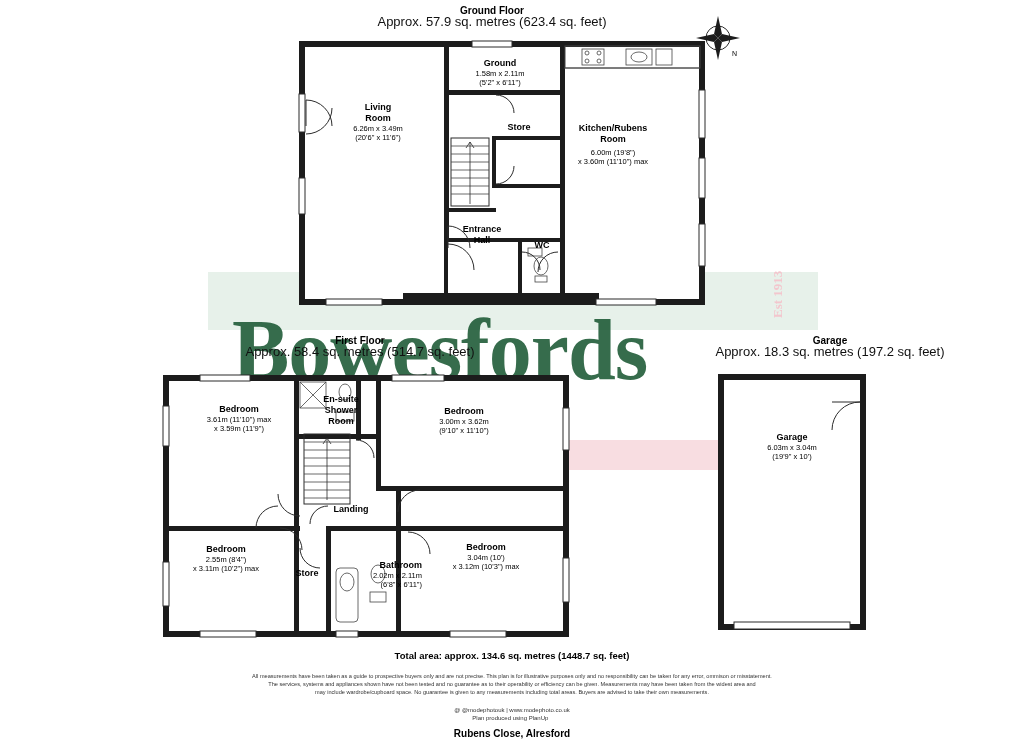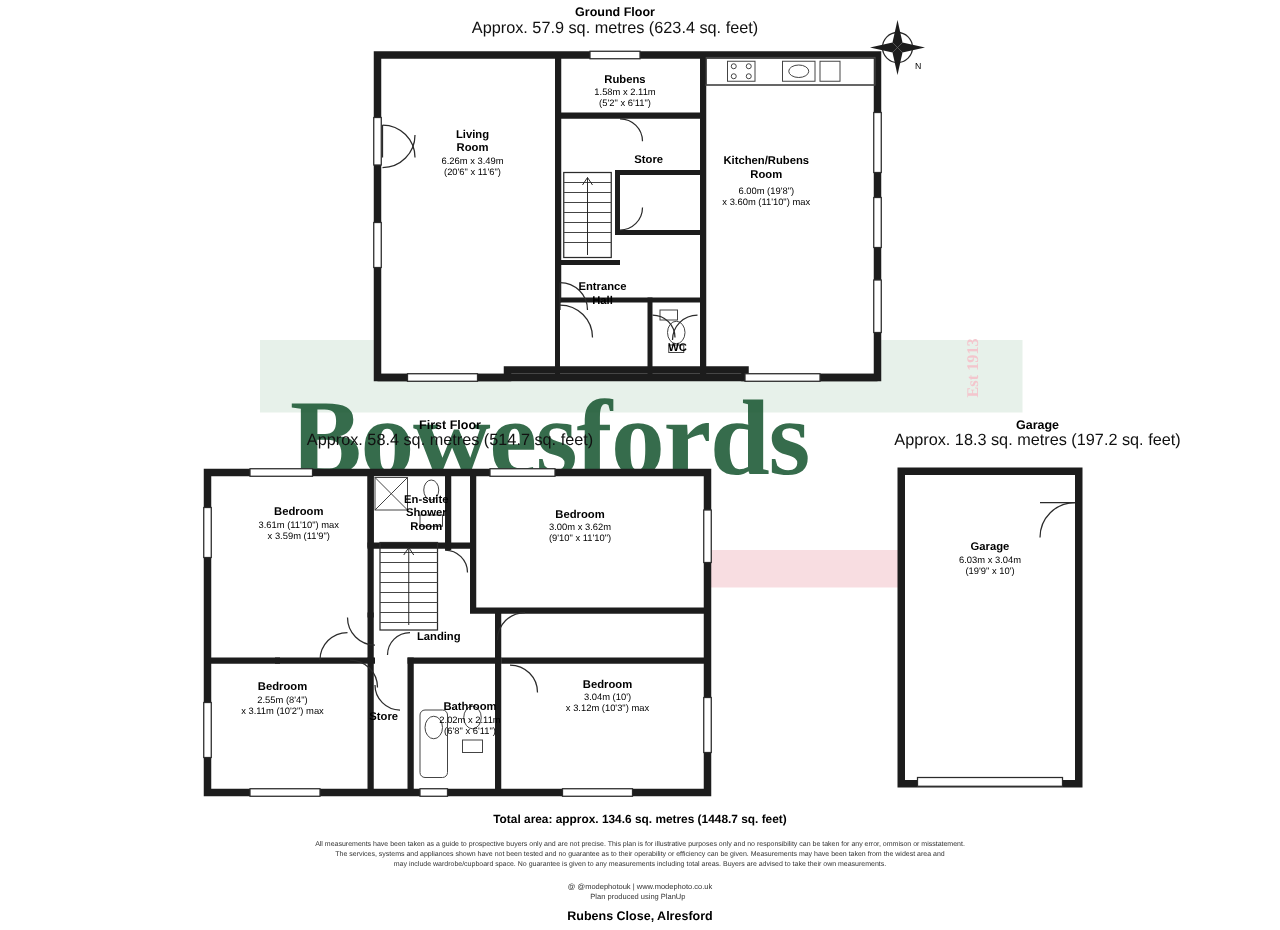--- a/index.html
+++ b/index.html
@@ -153,42 +153,42 @@
   </div>
 
   <div class="abs ctr" style="left:332px;top:102px;width:92px;">
     <div class="rm">Living</div>
     <div class="rm">Room</div>
     <div class="dim">6.26m x 3.49m</div>
     <div class="dim">(20'6" x 11'6")</div>
   </div>
 
   <div class="abs ctr" style="left:452px;top:58px;width:96px;">
-    <div class="rm">Rubens</div>
+    <div class="rm">Ground</div>
     <div class="dim">1.58m x 2.11m</div>
     <div class="dim">(5'2" x 6'11")</div>
   </div>
 
   <div class="abs ctr" style="left:492px;top:122px;width:54px;">
     <div class="rm">Store</div>
   </div>
 
   <div class="abs ctr" style="left:548px;top:123px;width:130px;">
     <div class="rm">Kitchen/Rubens</div>
     <div class="rm">Room</div>
     <div class="dim" style="margin-top:3px;">6.00m (19'8")</div>
     <div class="dim">x 3.60m (11'10") max</div>
   </div>
 
   <div class="abs ctr" style="left:440px;top:224px;width:84px;">
     <div class="rm">Entrance</div>
     <div class="rm">Hall</div>
   </div>
 
-  <div class="abs ctr" style="left:522px;top:240px;width:40px;margin-top:33px;">
+  <div class="abs ctr" style="left:522px;top:240px;width:40px;">
     <div class="rm">WC</div>
   </div>
 
   <div class="abs ctr" style="left:230px;top:334px;width:260px;">
     <div class="ttl">First Floor</div>
     <div class="sub">Approx. 58.4 sq. metres (514.7 sq. feet)</div>
   </div>
 
   <div class="abs ctr" style="left:700px;top:334px;width:260px;">
     <div class="ttl">Garage</div>
@@ -301,21 +301,21 @@
   <div class="abs ctr" style="left:166px;top:544px;width:120px;">
     <div class="rm">Bedroom</div>
     <div class="dim">2.55m (8'4")</div>
     <div class="dim">x 3.11m (10'2") max</div>
   </div>
 
   <div class="abs ctr" style="left:288px;top:568px;width:38px;">
     <div class="rm">Store</div>
   </div>
 
-  <div class="abs ctr" style="left:330px;top:560px;width:92px;">
+  <div class="abs ctr" style="left:330px;top:560px;width:92px;text-align:right;">
     <div class="rm">Bathroom</div>
     <div class="dim">2.02m x 2.11m</div>
     <div class="dim">(6'8" x 6'11")</div>
   </div>
 
   <div class="abs ctr" style="left:424px;top:542px;width:124px;">
     <div class="rm">Bedroom</div>
     <div class="dim">3.04m (10')</div>
     <div class="dim">x 3.12m (10'3") max</div>
   </div>

